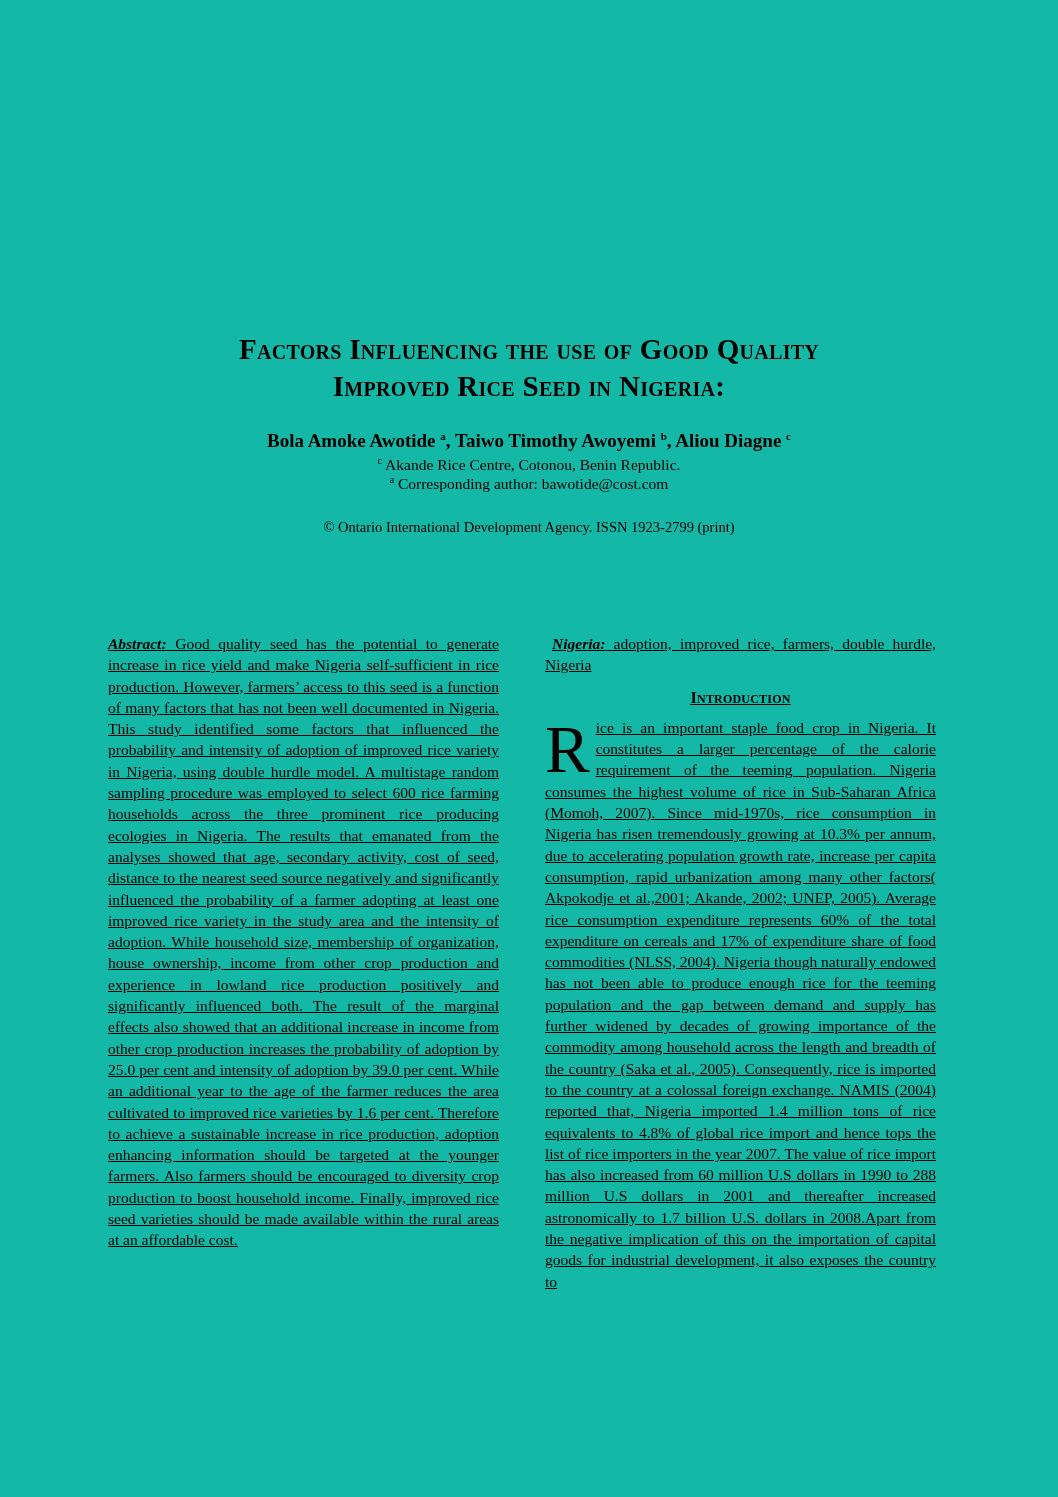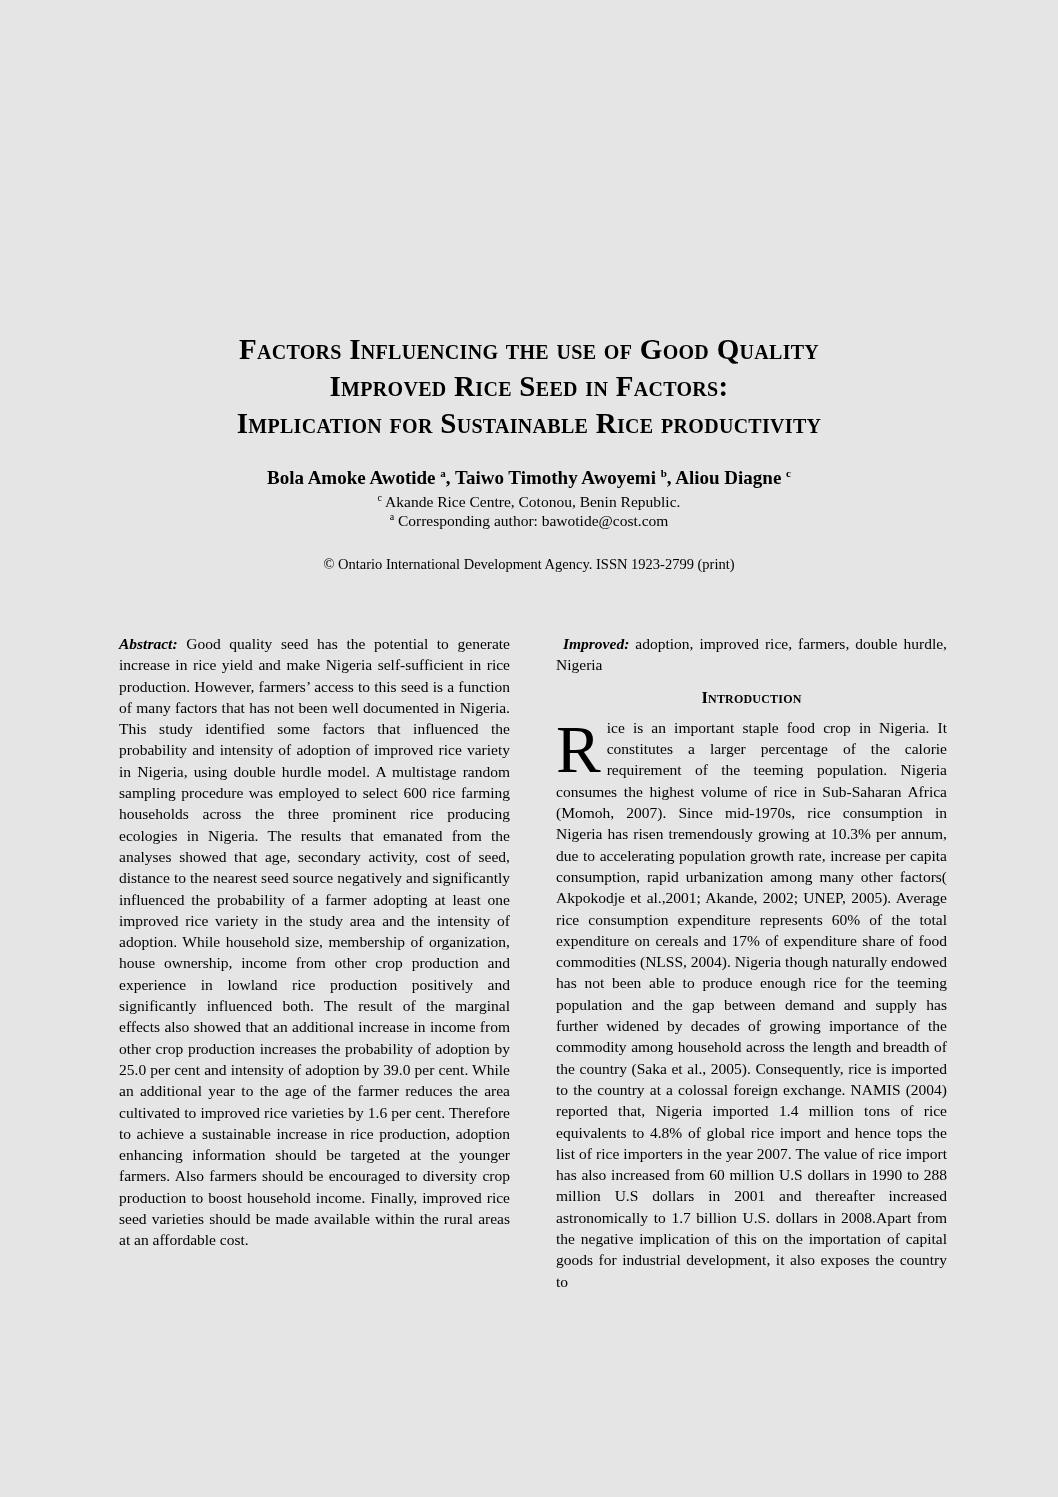--- a/index.html
+++ b/index.html
@@ -4,21 +4,21 @@
 <style>
   html, body {
     margin: 0;
     padding: 0;
     background: #ffffff;
   }
   .page {
     position: relative;
     width: 1058px;
     height: 1497px;
-    background: #e5e5e5;
+    background: #14b8a6;
     color: #000000;
     font-family: "Liberation Serif", serif;
     overflow: hidden;
   }
   
   .title-block {
     position: absolute;
     top: 331px;
     left: 0;
     width: 100%;
@@ -55,24 +55,25 @@
   }
   .publisher {
     margin-top: 26px;
     font-size: 14.5px;
     line-height: 17.5px;
   }
   
   .body-columns {
     position: absolute;
     top: 633px;
-    left: 119px;
+    left: 108px;
     width: 828px;
     display: flex;
     gap: 46px;
+    text-decoration: underline;
   }
   .col {
     width: 391px;
     font-size: 15.5px;
     line-height: 21.3px;
     text-align: justify;
   }
   .abstract-label,
   .keywords-label {
     font-weight: bold;
@@ -97,22 +98,21 @@
   }
 </style>
 </head>
 <body>
 
 <div class="page">
 
   <div class="title-block">
     <div class="paper-title">
       <div>Factors Influencing the use of Good Quality</div>
-      <div>Improved Rice Seed in Factors:</div>
-      <div>Implication for Sustainable Rice productivity</div>
+      <div>Improved Rice Seed in Nigeria:</div>
     </div>
 
     <div class="authors-line"><span>Bola Amoke Awotide </span><sup class="auth-sup">a</sup><span>, </span><span>Taiwo Timothy Awoyemi </span><sup class="auth-sup">b</sup><span>, </span><span>Aliou Diagne </span><sup class="auth-sup">c</sup></div>
 
     <div class="affiliations">
       <div class="affil"><sup>c</sup><span> Akande Rice Centre,  Cotonou, Benin Republic.</span></div>
       <div class="affil"><sup>a</sup><span> Corresponding author: bawotide@cost.com</span></div>
     </div>
 
     <div class="publisher">
@@ -120,21 +120,21 @@
     </div>
   </div>
 
   <div class="body-columns">
 
     <div class="col">
       <p style="margin:0"><span class="abstract-label">Abstract:</span><span> Good quality seed has the potential to generate increase in rice yield and make Nigeria self-sufficient in rice production. However, farmers’ access to this seed is a function of many factors that has not been well documented in Nigeria.  This study identified some factors that influenced the probability and intensity of adoption of improved rice variety in Nigeria, using double hurdle model. A multistage random sampling procedure was employed to select 600 rice farming households across the three prominent rice producing ecologies in Nigeria. The results that emanated from the analyses showed that age, secondary activity, cost of seed, distance to the nearest seed source negatively and significantly influenced the probability of a farmer adopting at least one improved rice variety in the study area and the intensity of adoption. While household size, membership of organization, house ownership, income from other crop production and experience in lowland rice production positively and significantly influenced both. The result of the marginal effects also showed that an additional increase in income from other crop production increases the probability of adoption by 25.0 per cent and intensity of adoption by 39.0 per cent. While an additional year to the age of the farmer reduces the area cultivated to improved rice varieties by 1.6 per cent. Therefore to achieve a sustainable increase in rice production, adoption enhancing information should be targeted at the younger farmers. Also farmers should be encouraged to diversity crop production to boost household income. Finally, improved rice seed varieties should be made available within the rural areas at an affordable cost.</span></p>
     </div>
 
     <div class="col">
-      <p class="keywords-para" style="margin:0"><span class="keywords-label">Improved:</span><span>  adoption, improved rice, farmers, double hurdle, Nigeria</span></p>
+      <p class="keywords-para" style="margin:0"><span class="keywords-label">Nigeria:</span><span>  adoption, improved rice, farmers, double hurdle, Nigeria</span></p>
 
       <div class="intro-heading">Introduction</div>
 
       <p style="margin:0"><span class="dropcap">R</span><span>ice is an important staple food crop in Nigeria. It constitutes a larger percentage of the calorie requirement of the teeming population. Nigeria consumes the highest volume of rice in Sub-Saharan Africa (Momoh, 2007). Since mid-1970s, rice consumption in Nigeria has risen tremendously growing at 10.3% per annum, due to accelerating population growth rate, increase per capita consumption, rapid urbanization  among many other factors( Akpokodje et al.,2001; Akande, 2002; UNEP, 2005). Average rice consumption expenditure represents 60% of the total expenditure on cereals and 17% of expenditure share of food commodities (NLSS, 2004). Nigeria though naturally endowed has not been able to produce enough rice for the teeming population and the gap between demand and supply has further widened by decades of growing importance of the commodity among household across the length and breadth of the country (Saka et al., 2005). Consequently, rice is imported to the country at a colossal foreign exchange. NAMIS (2004) reported that, Nigeria imported 1.4 million tons of rice equivalents to 4.8% of global rice import and hence tops the list of rice importers in the year 2007. The value of rice import has also increased from 60 million U.S dollars in 1990 to 288 million U.S dollars in 2001 and thereafter increased astronomically to 1.7 billion U.S. dollars in 2008.Apart from the negative implication of this on the importation of capital goods for industrial development, it also exposes the country to</span></p>
     </div>
 
   </div>
 
 </div>
 

